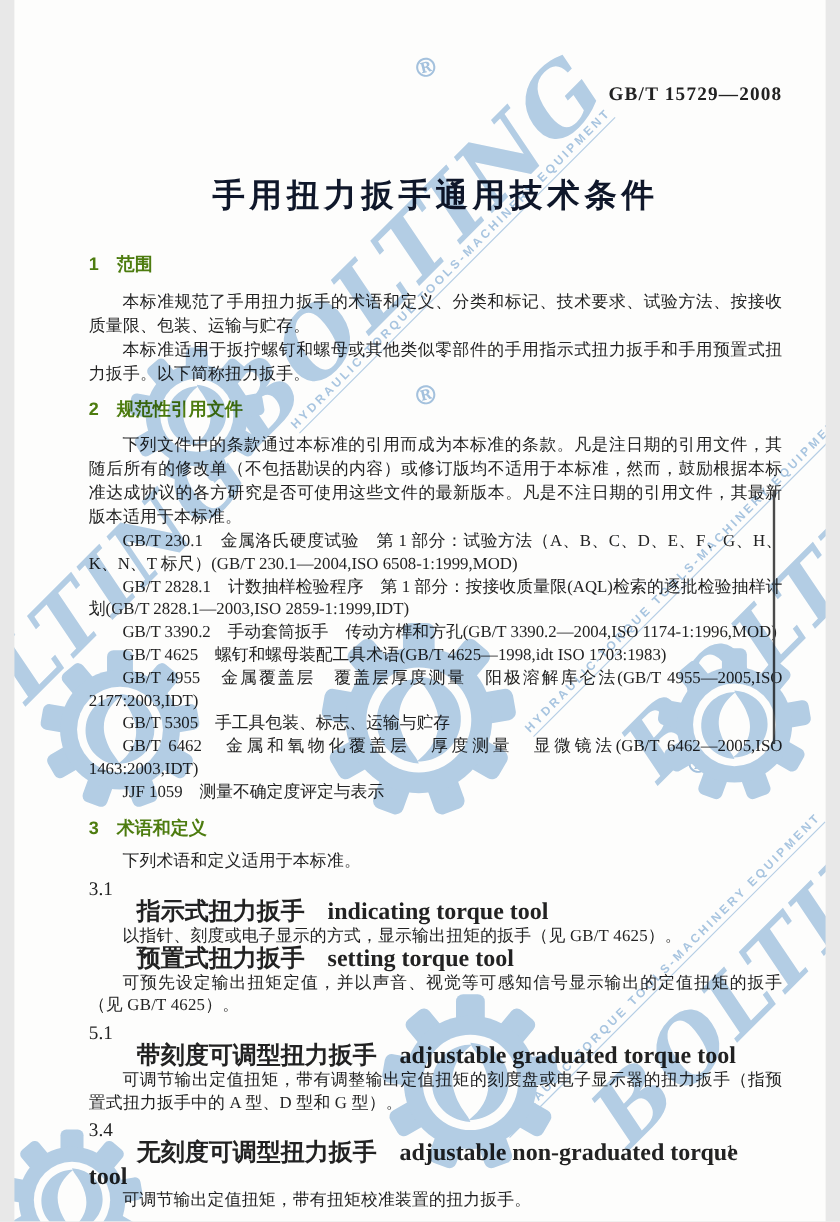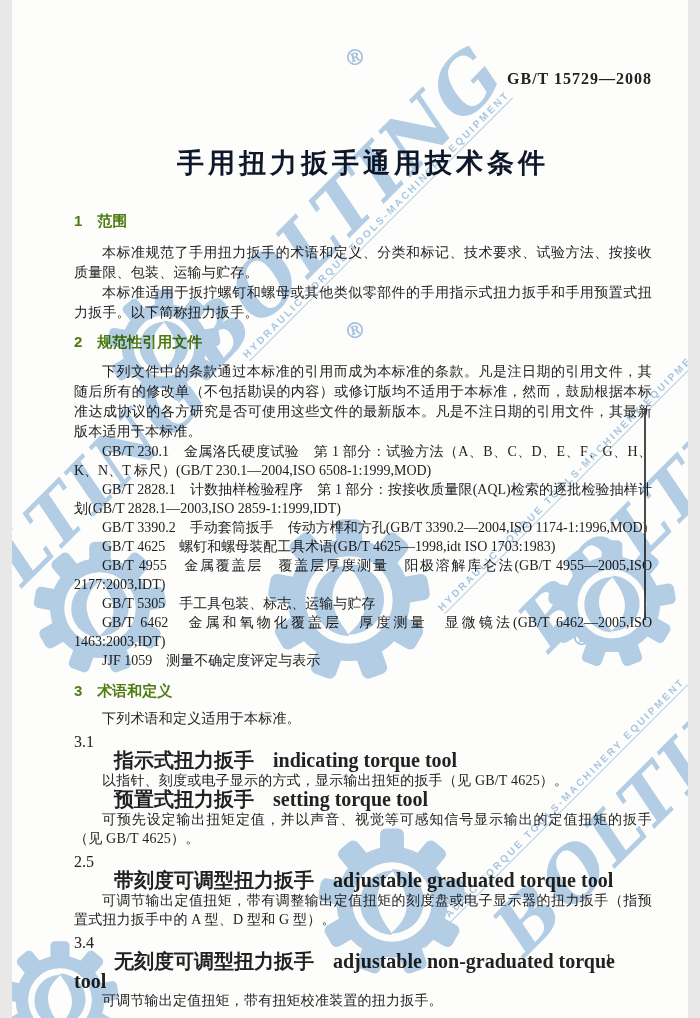--- a/index.html
+++ b/index.html
@@ -115,21 +115,21 @@
 
     <div>
       <p class="tname">
         <span class="zh">预置式扭力扳手</span>
         <span class="en">setting torque tool</span>
       </p>
       <p class="body tdef">可预先设定输出扭矩定值，并以声音、视觉等可感知信号显示输出的定值扭矩的扳手（见 GB/T 4625）。</p>
     </div>
 
     <div>
-      <p class="tno">2.5</p>
+      <p class="tno">5.1</p>
       <p class="tname">
         <span class="zh">带刻度可调型扭力扳手</span>
         <span class="en">adjustable graduated torque tool</span>
       </p>
       <p class="body tdef">可调节输出定值扭矩，带有调整输出定值扭矩的刻度盘或电子显示器的扭力扳手（指预置式扭力扳手中的 A 型、D 型和 G 型）。</p>
     </div>
 
     <div>
       <p class="tno">3.4</p>
       <p class="tname">

